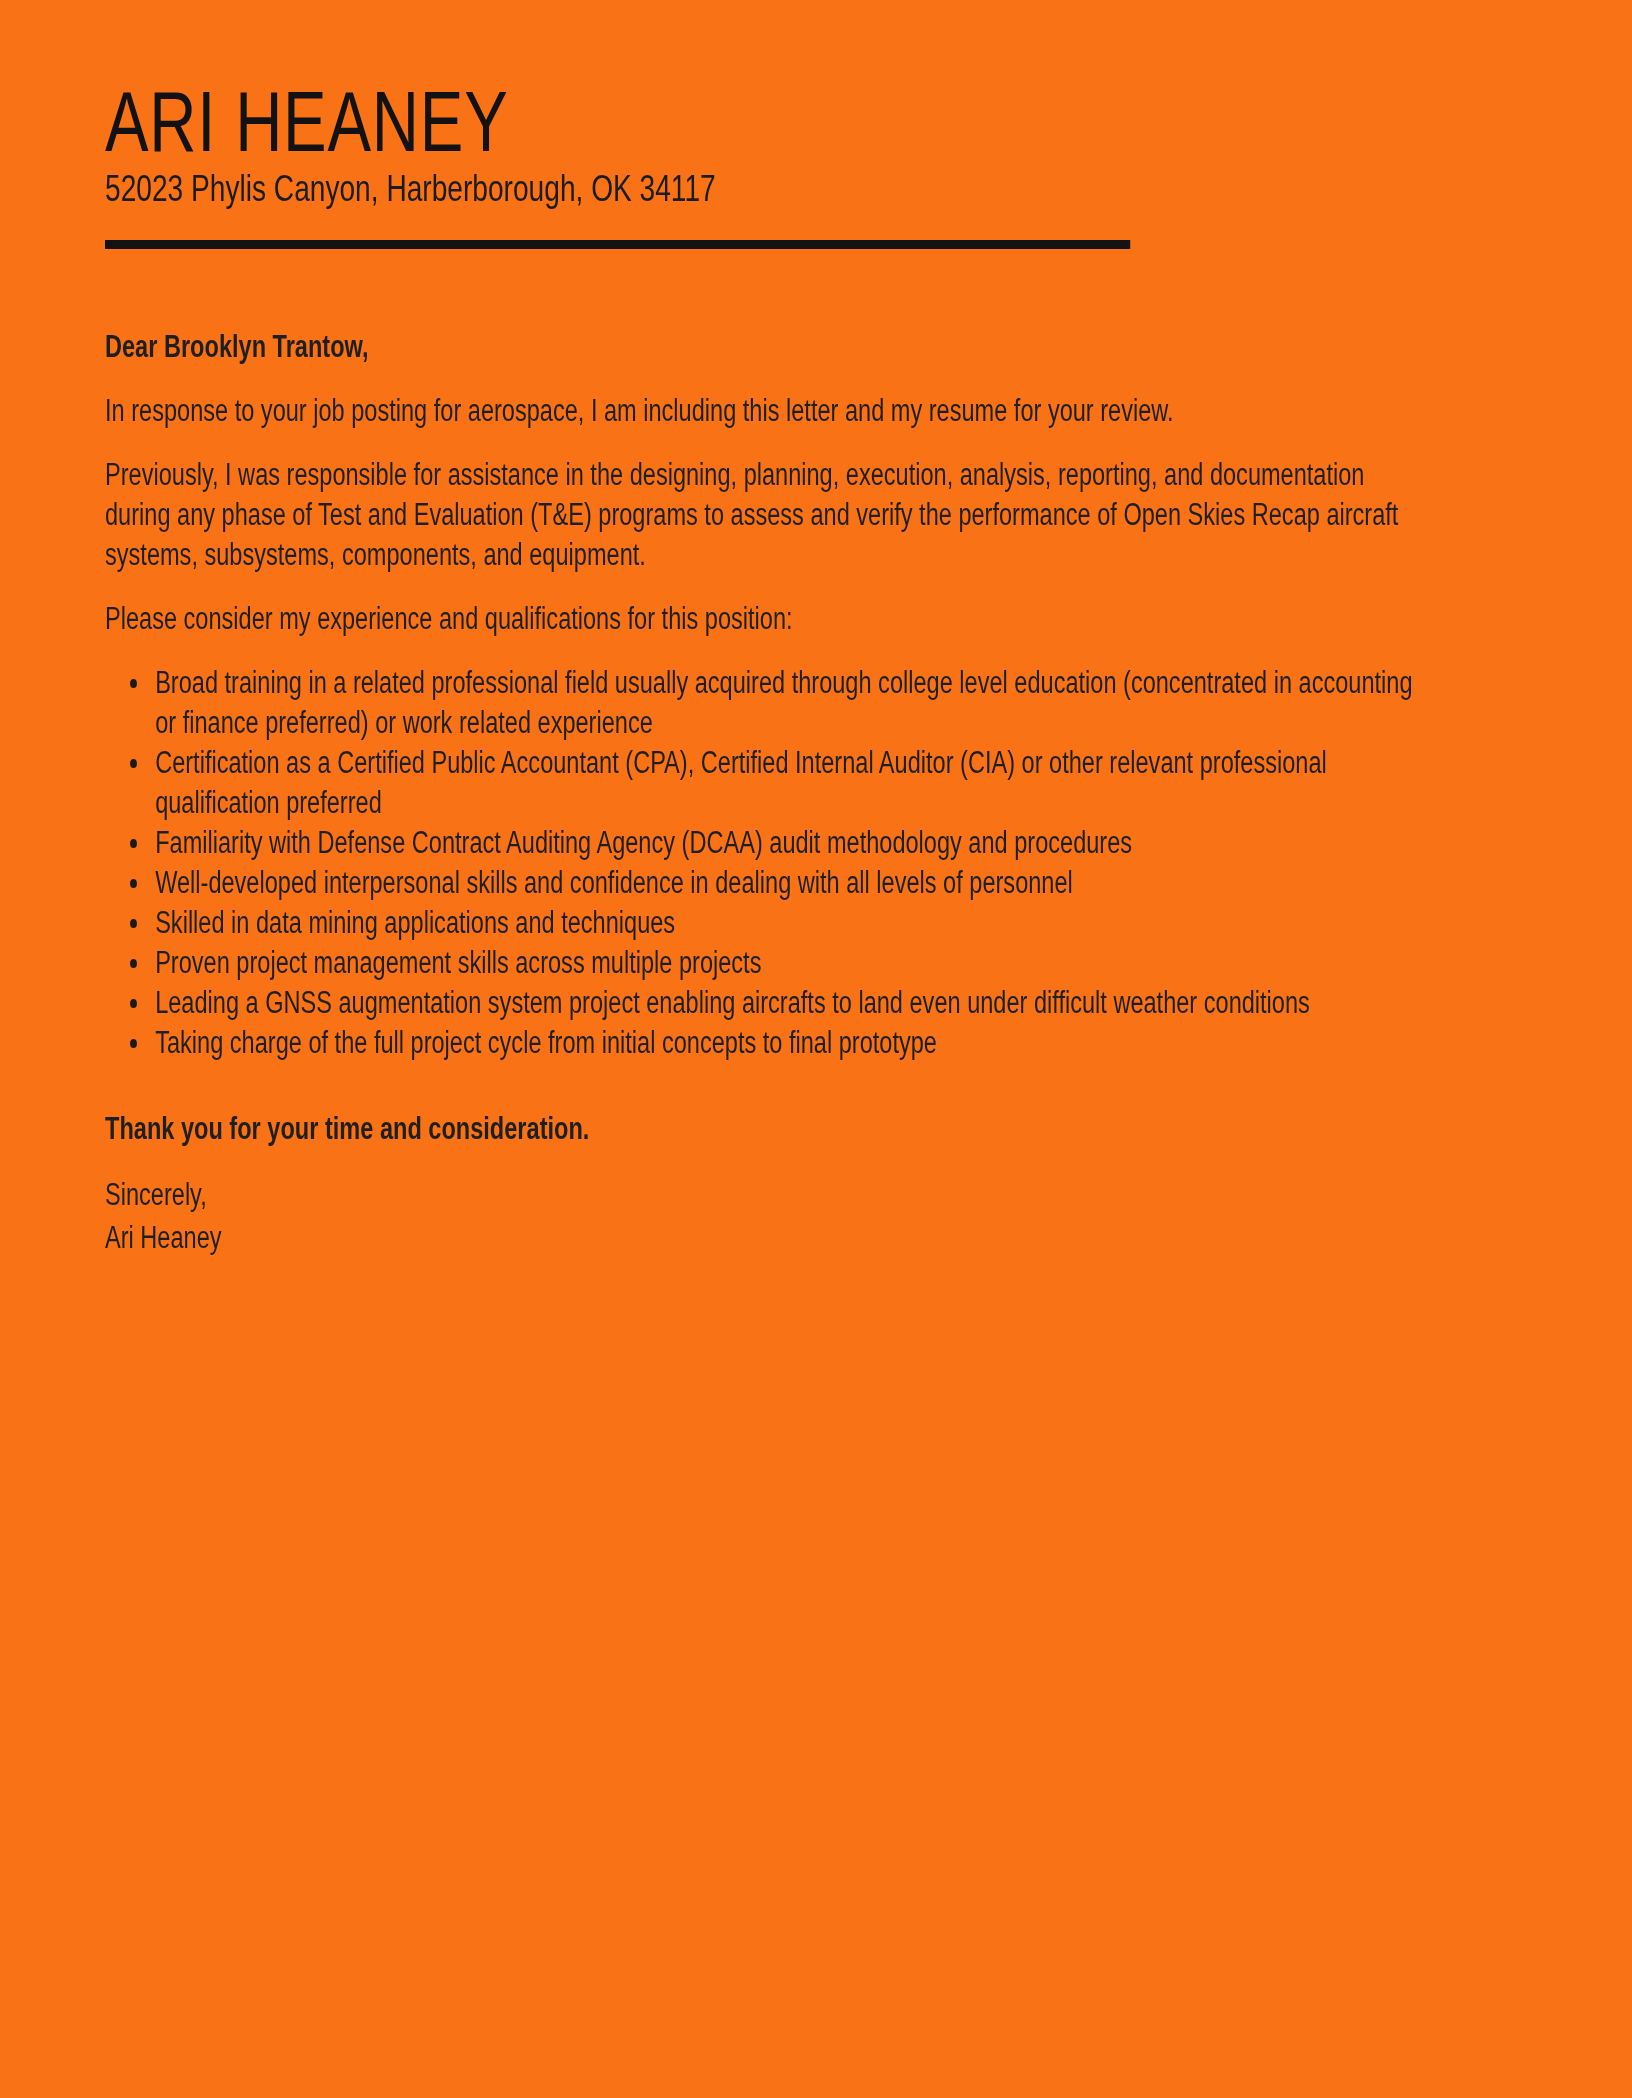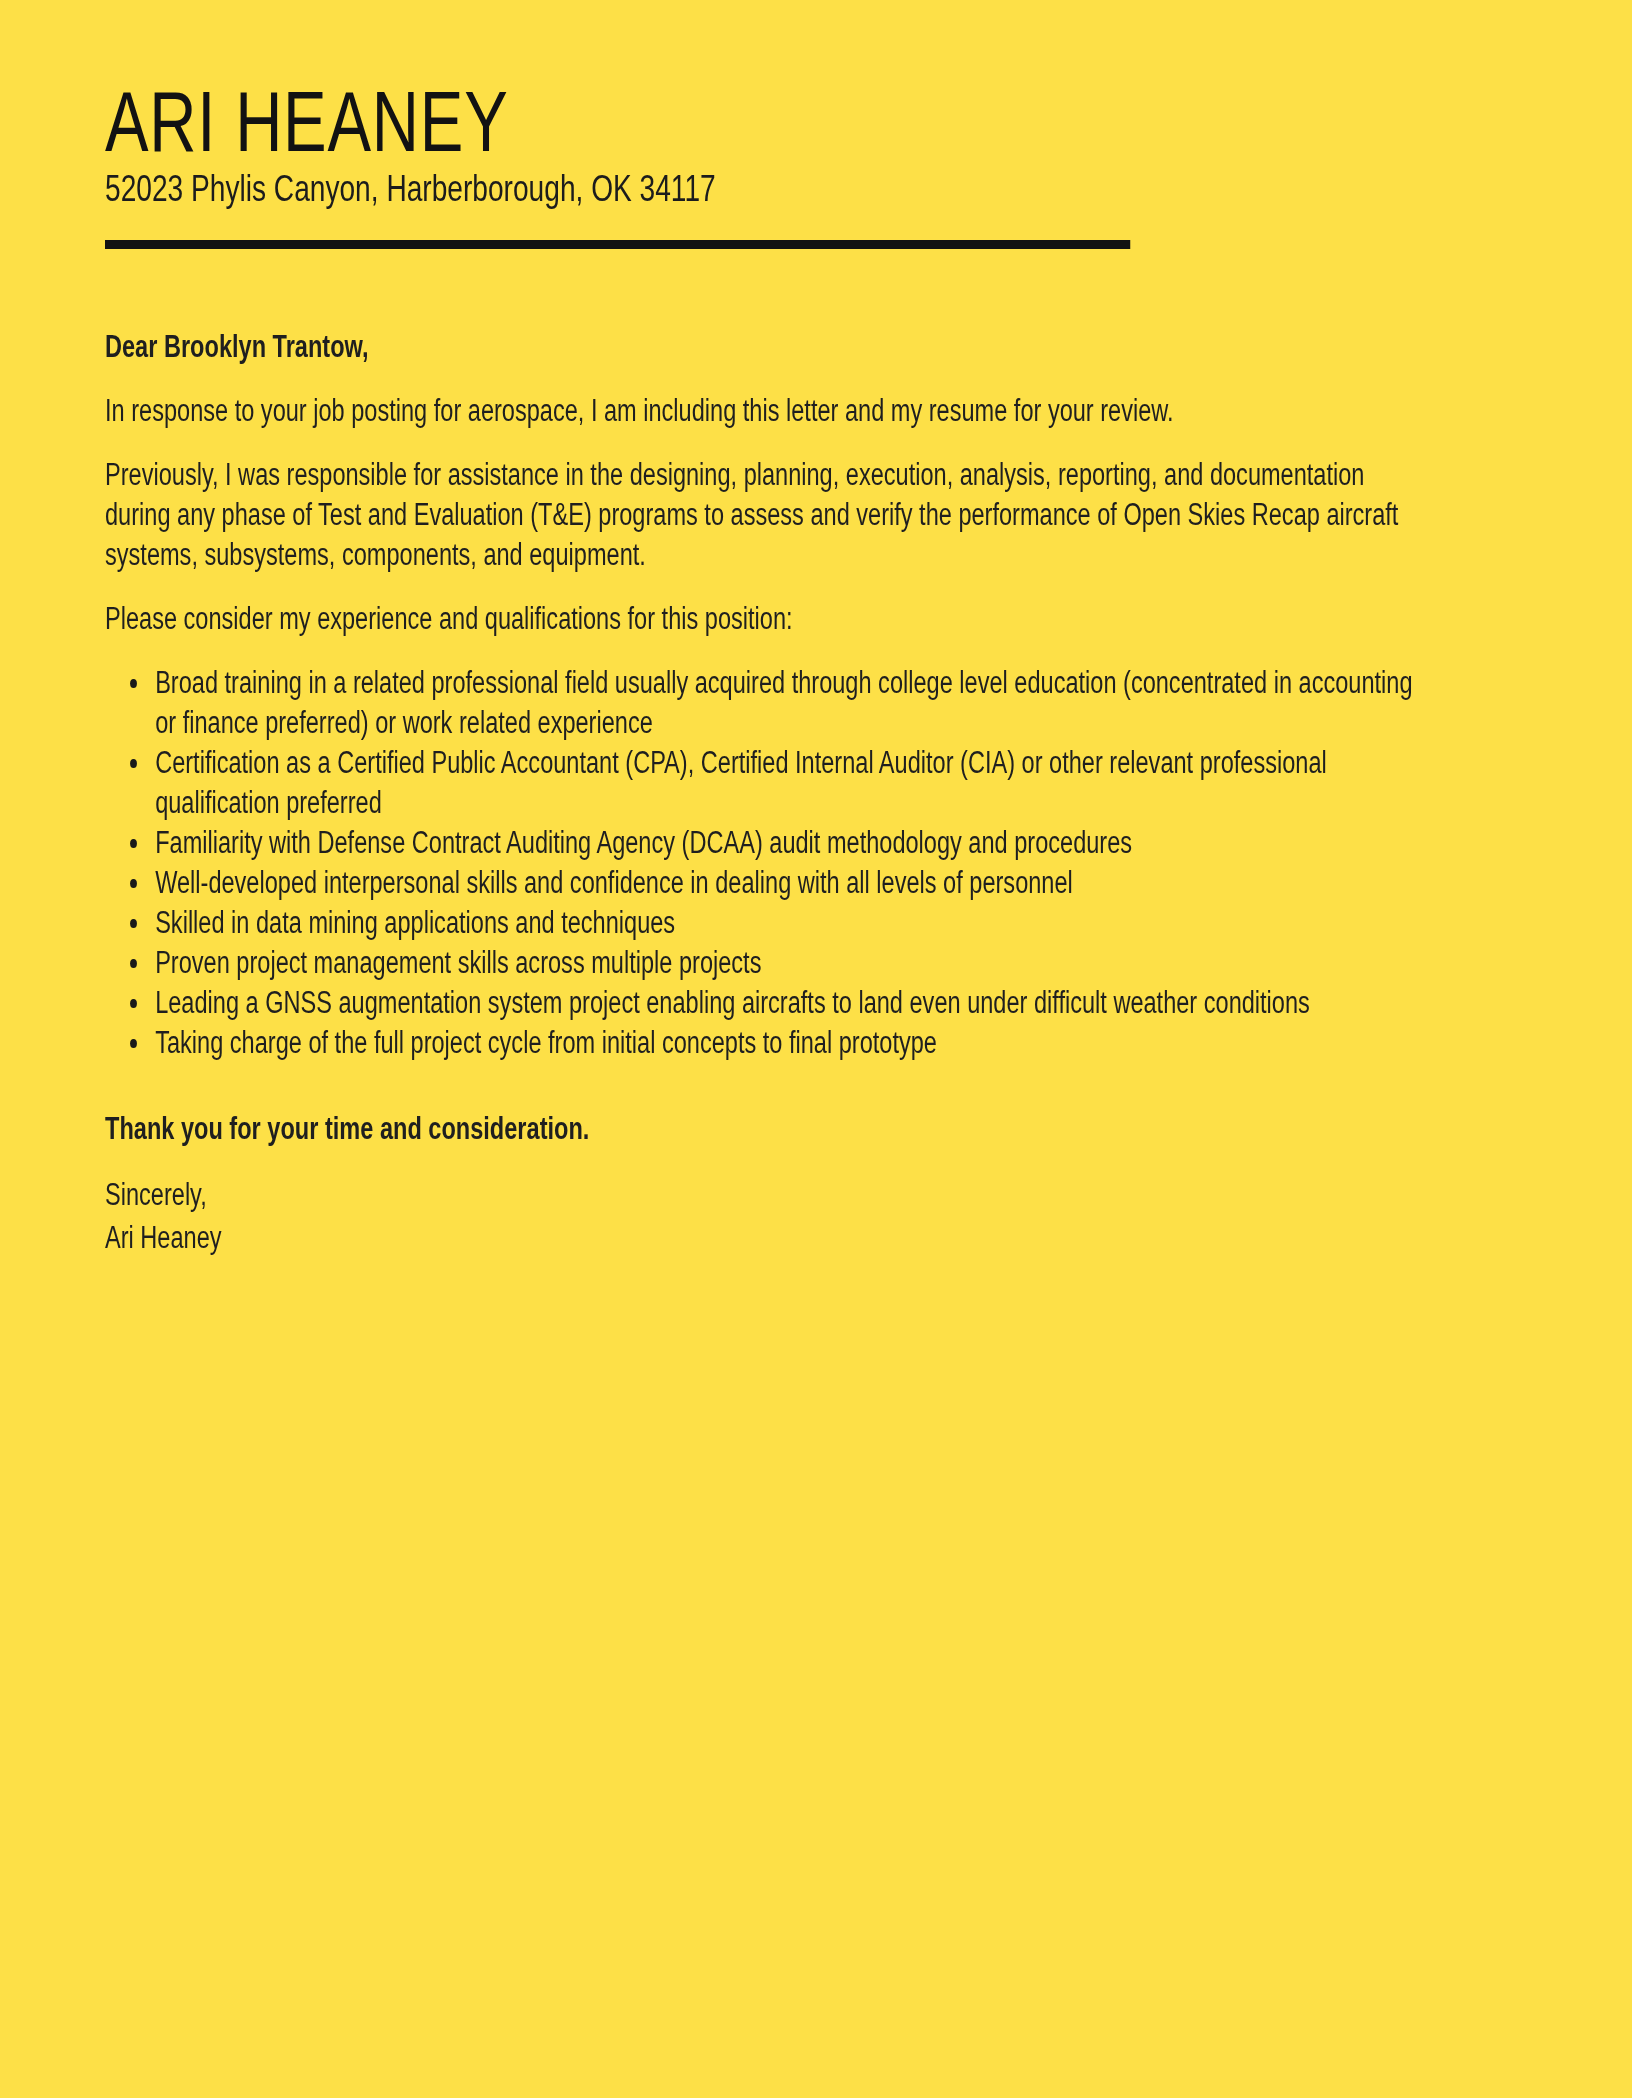--- a/index.html
+++ b/index.html
@@ -8,21 +8,21 @@
     background: #ffffff;
     width: 1632px;
     height: 2098px;
     overflow: hidden;
     font-family: "Liberation Sans", "DejaVu Sans", sans-serif;
   }
   .page {
     position: relative;
     width: 1632px;
     height: 2098px;
-    background: #fde047;
+    background: #f97316;
     box-sizing: border-box;
     padding: 76px 0 0 105px;
   }
   
   .content {
     width: 1980px;
     transform: scaleX(0.76);
     transform-origin: 0 0;
     color: #1f1f1f;
   }

